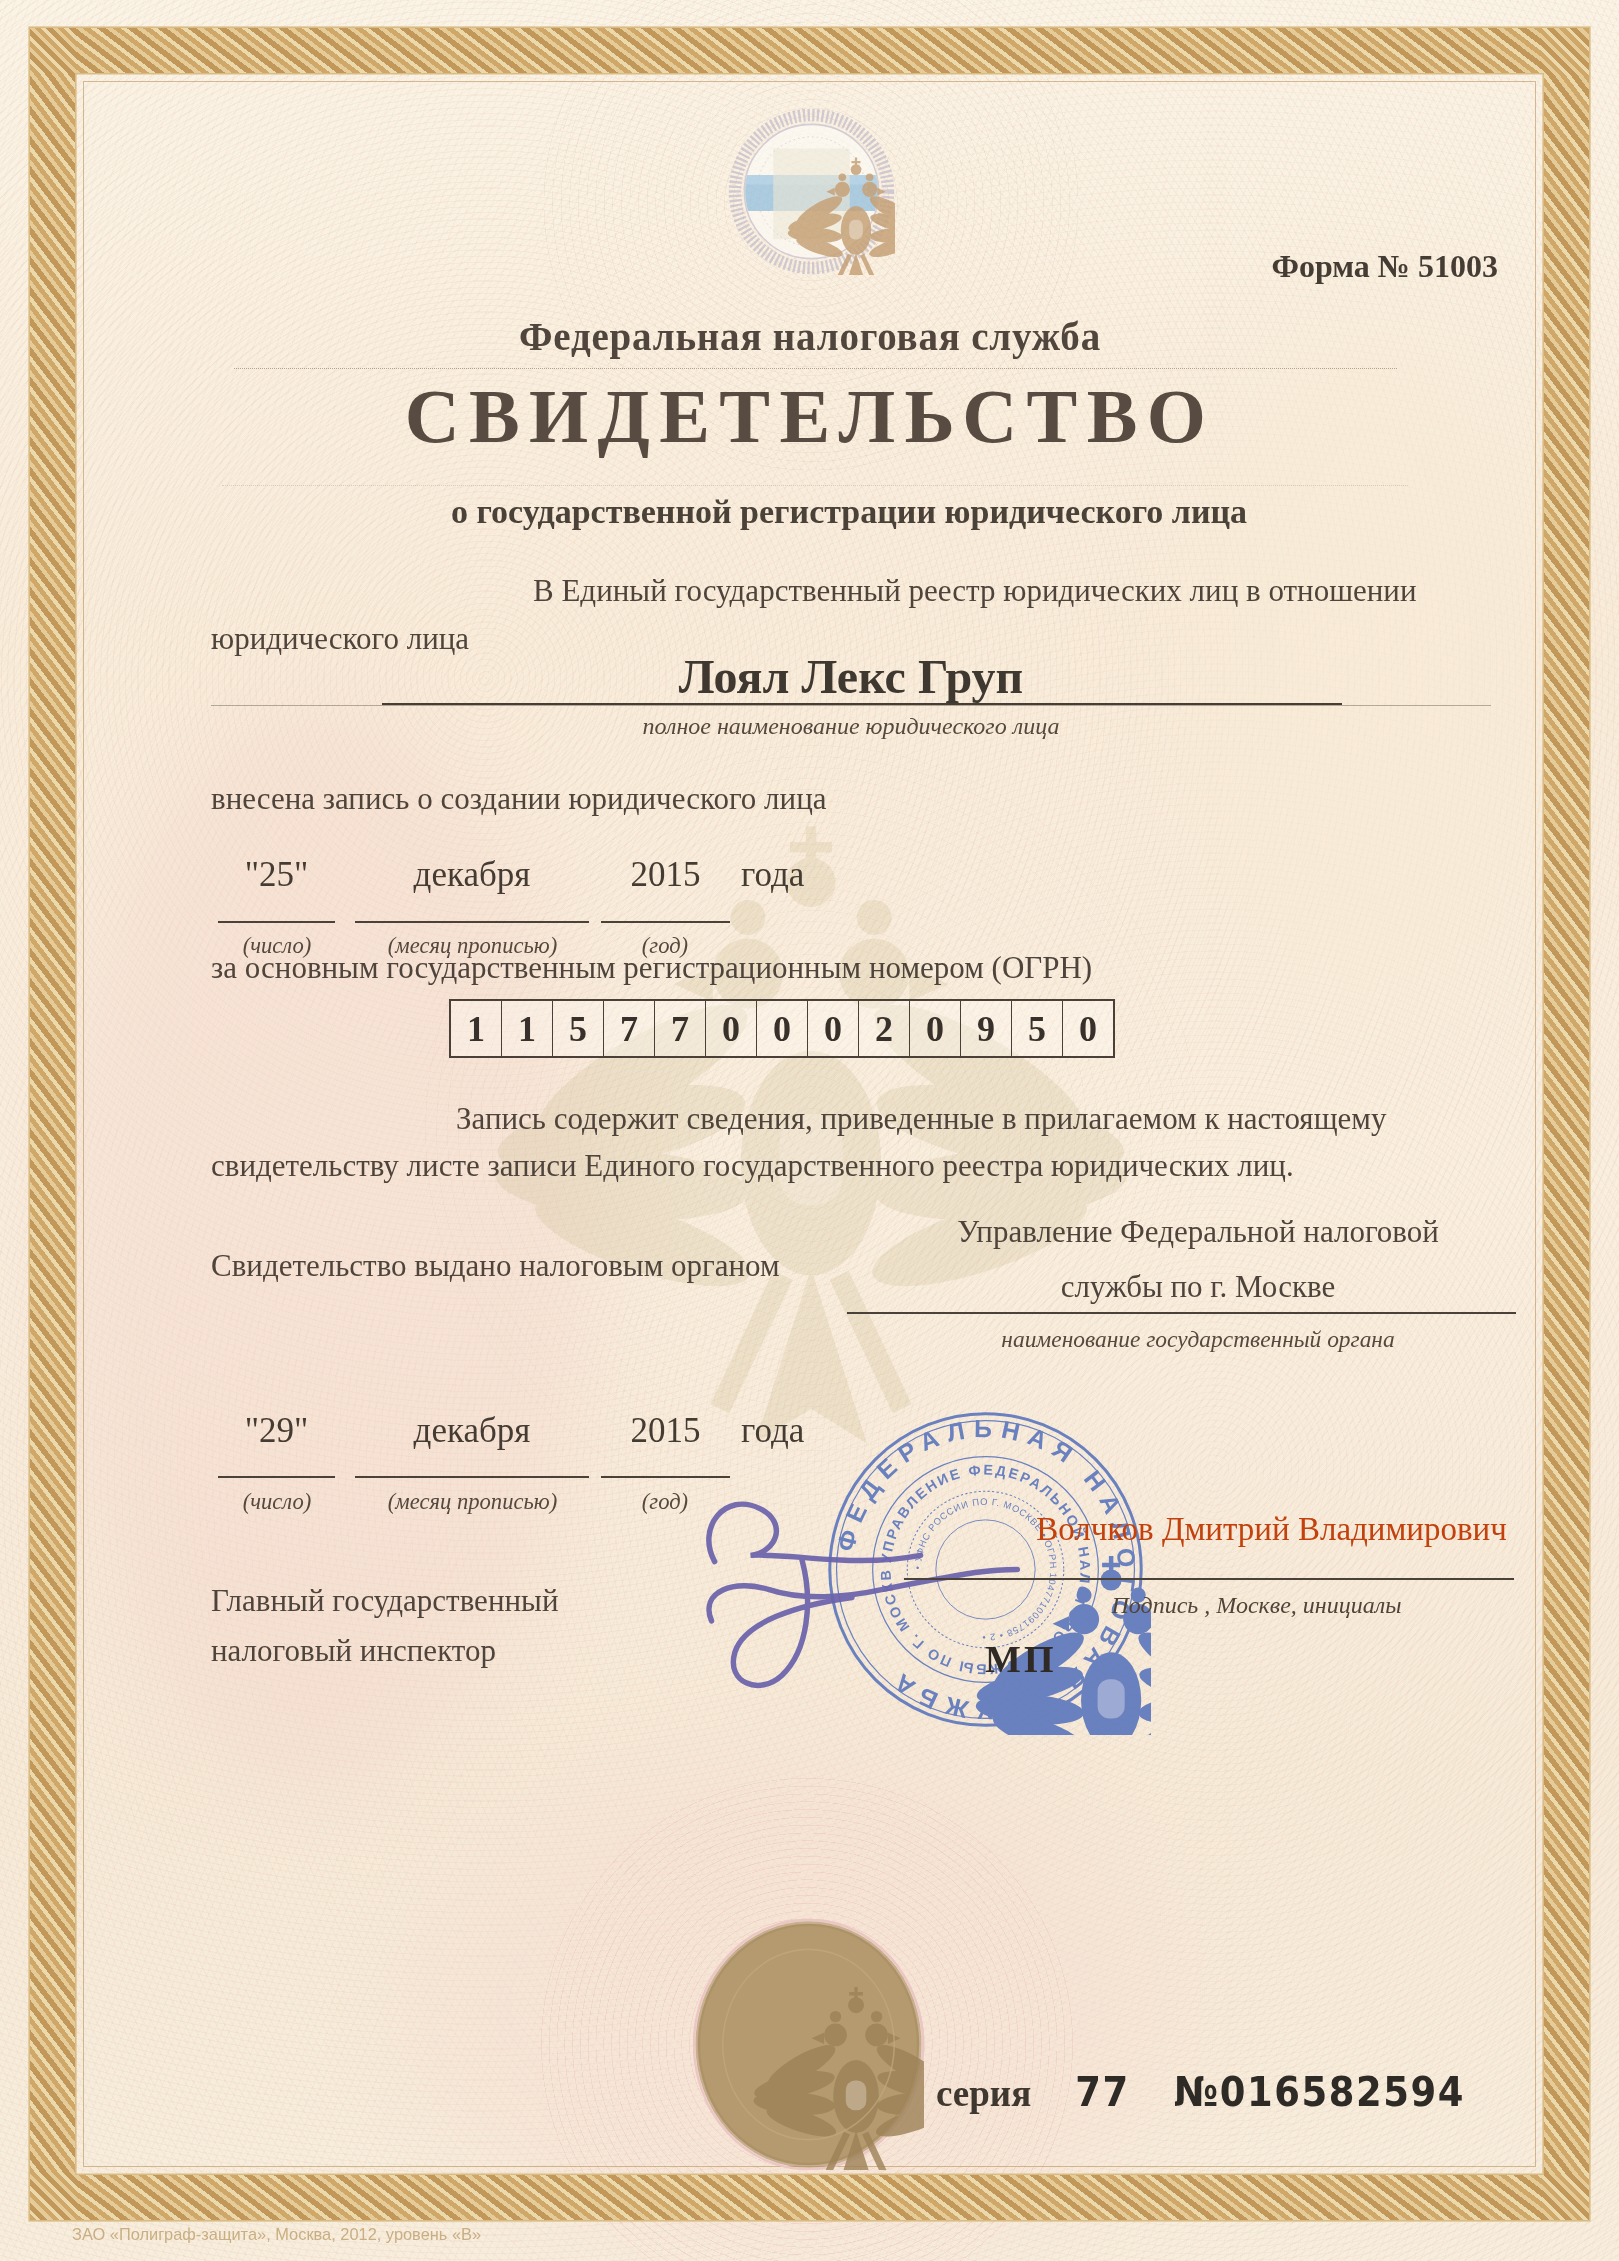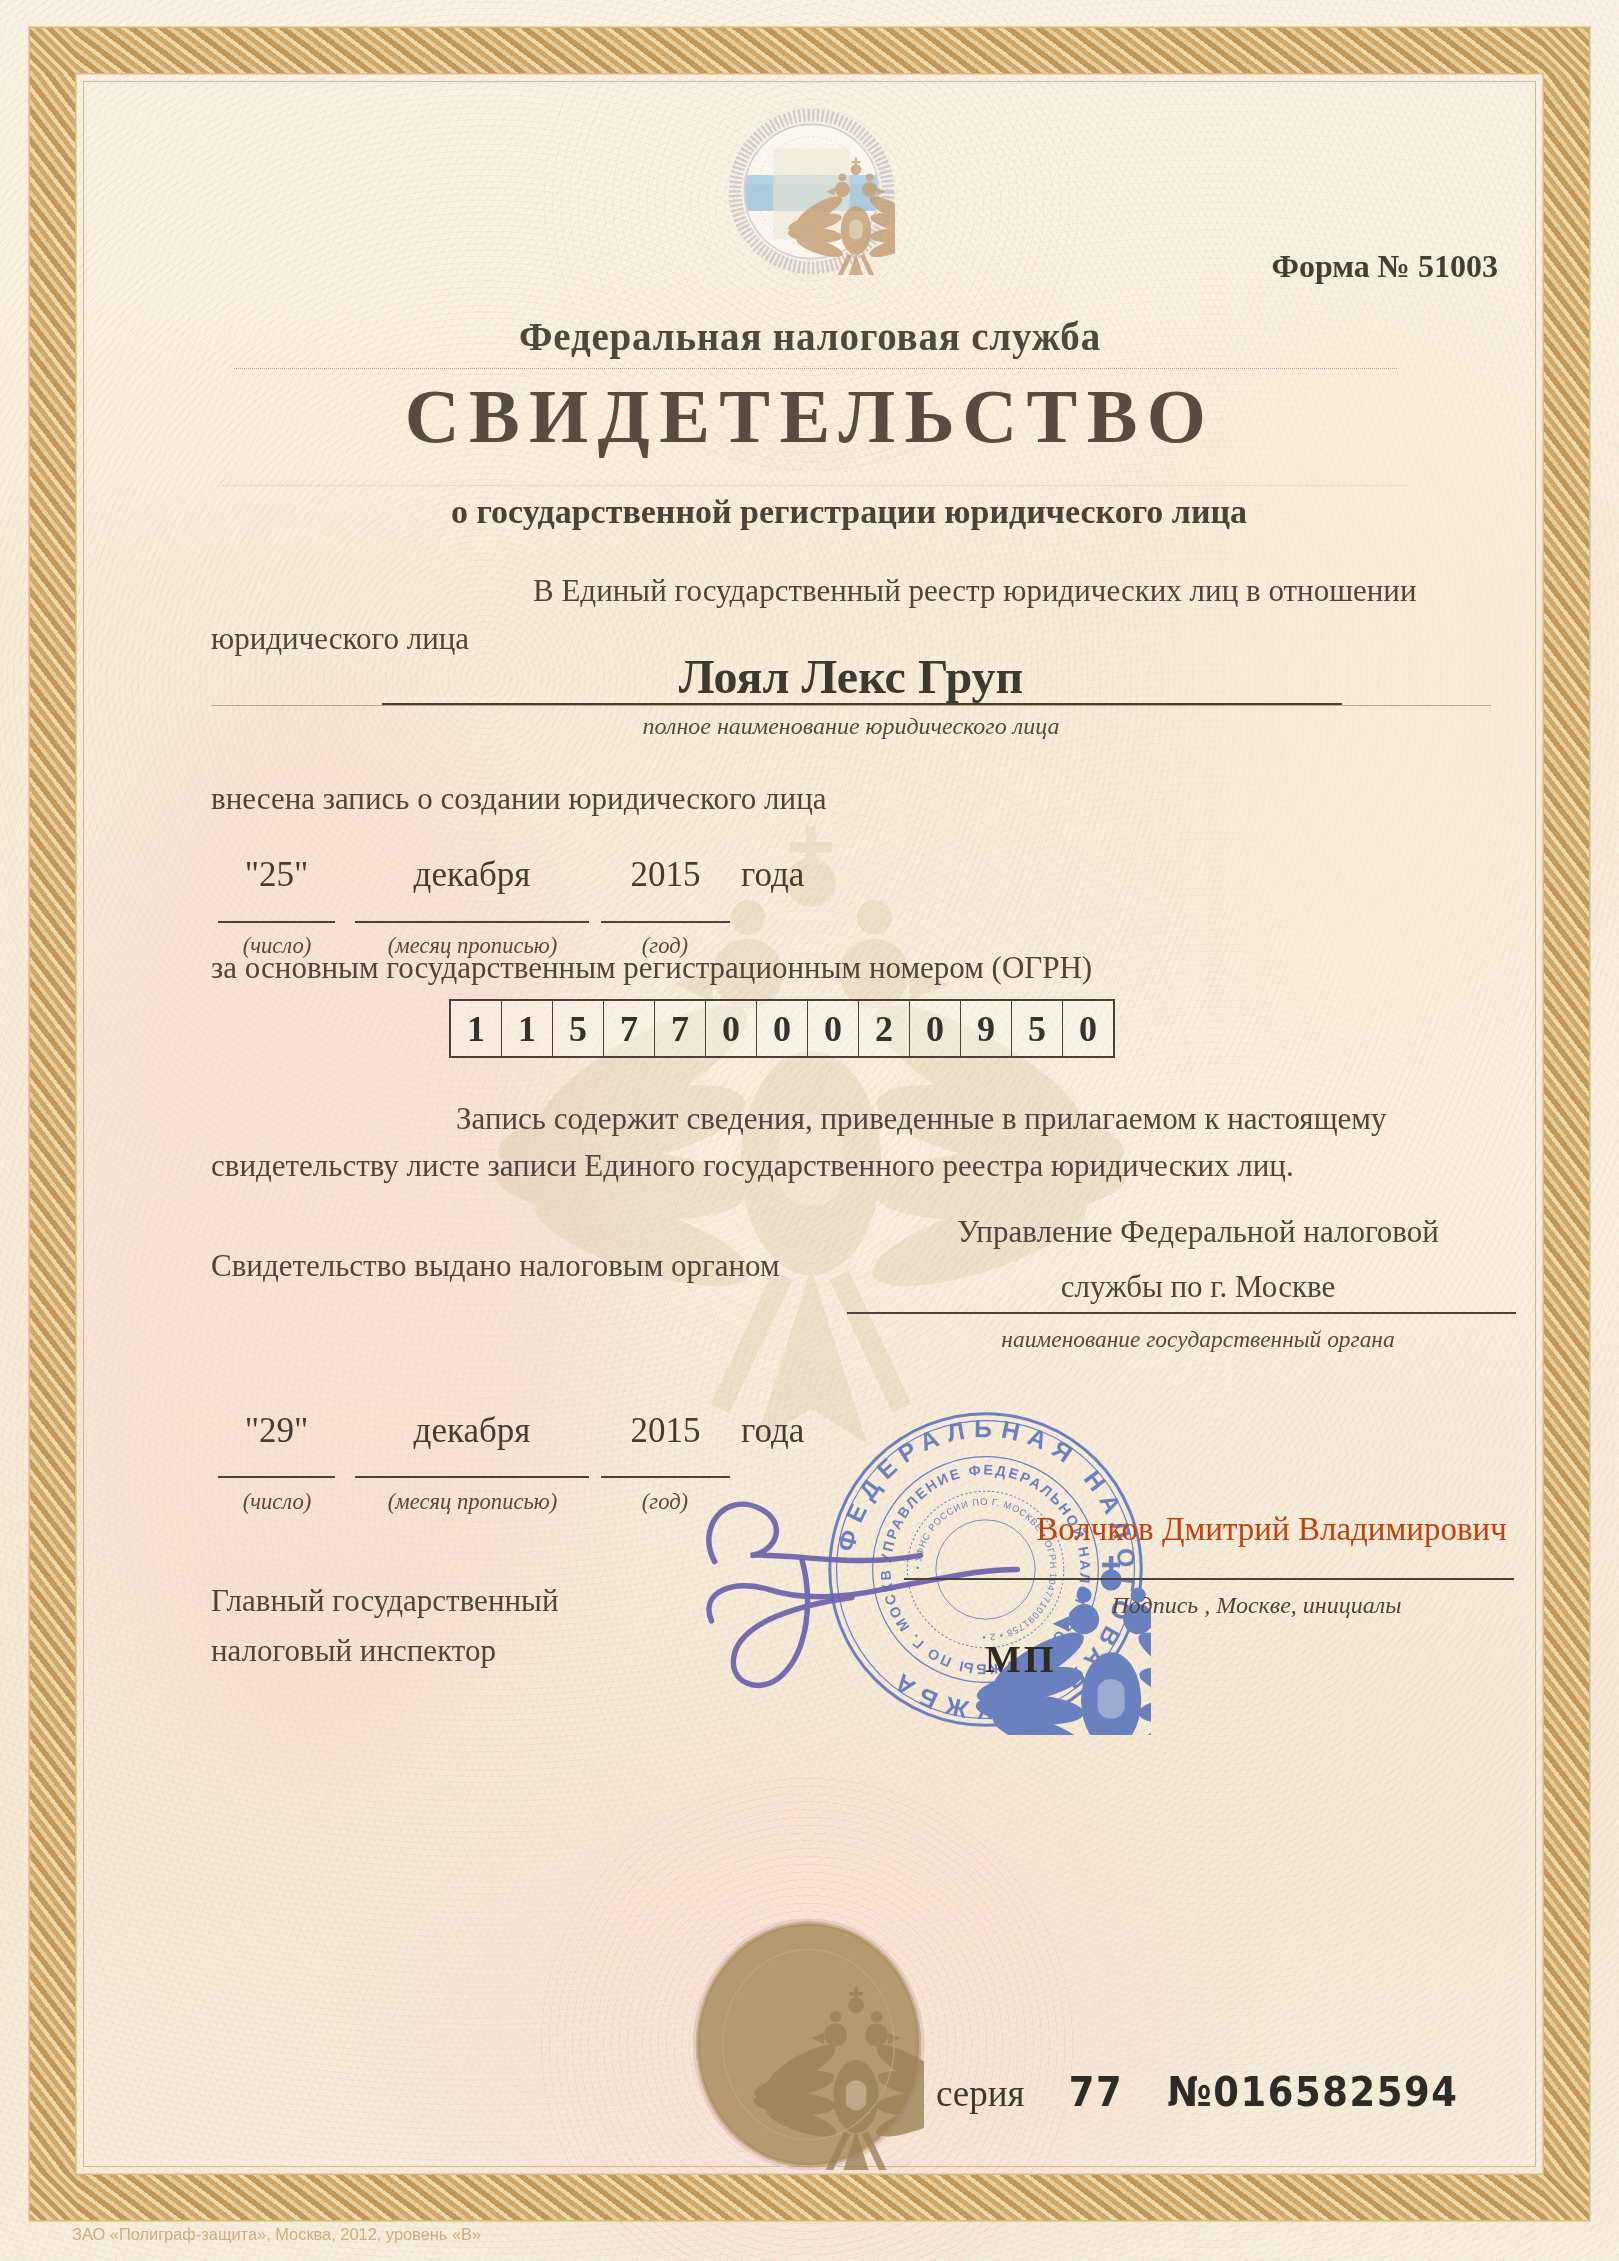--- a/index.html
+++ b/index.html
@@ -68,21 +68,21 @@
   .inspector-name{left:1014px;top:1511px;width:515px;font-size:33px;color:#c2410c;}
   .sig-underline{left:904px;top:1578px;width:610px;height:0;border-bottom:2.3px solid #4a4139;}
   .sig-caption{left:999px;top:1592px;width:515px;font-size:24px;font-style:italic;color:#50443a;}
   .mp{left:985px;top:1637px;font-size:38px;font-weight:bold;color:#2f2a25;letter-spacing:3.1px;}
   .stamp-wrap{left:820px;top:1404px;width:331px;height:331px;color:#5b76bd;opacity:.9;filter:blur(0.3px);}
   .sig-wrap{left:685px;top:1468px;width:337px;height:259px;}
   .emblem{left:728px;top:108px;width:167px;height:167px;opacity:.8;}
   .watermark{left:460px;top:749px;width:702px;height:772px;color:#bfb17e;opacity:.20;}
   .seal-wrap{left:693px;top:1919px;width:231px;height:251px;}
   .series-row{left:936px;top:2068px;display:flex;align-items:baseline;gap:44px;color:#35302b;}
-  .series-label{font-size:37px;font-weight:normal;color:#3e3830;}
+  .series-label{font-size:37px;font-weight:bold;color:#3e3830;}
   .series-region,.series-number{font-family:"DejaVu Sans","Liberation Sans",sans-serif;
      font-stretch:condensed;font-size:41px;font-weight:bold;letter-spacing:1.6px;color:#2e2a26;}
   .printer-note{left:72px;top:2225px;font-family:"Liberation Sans","DejaVu Sans",sans-serif;
      font-size:16.4px;color:#c9ae83;}
   svg{display:block;width:100%;height:100%;}
   .stamp-text{font-family:"Liberation Sans","DejaVu Sans",sans-serif;fill:currentColor;}
 </style>
 </head>
 <body>
 

